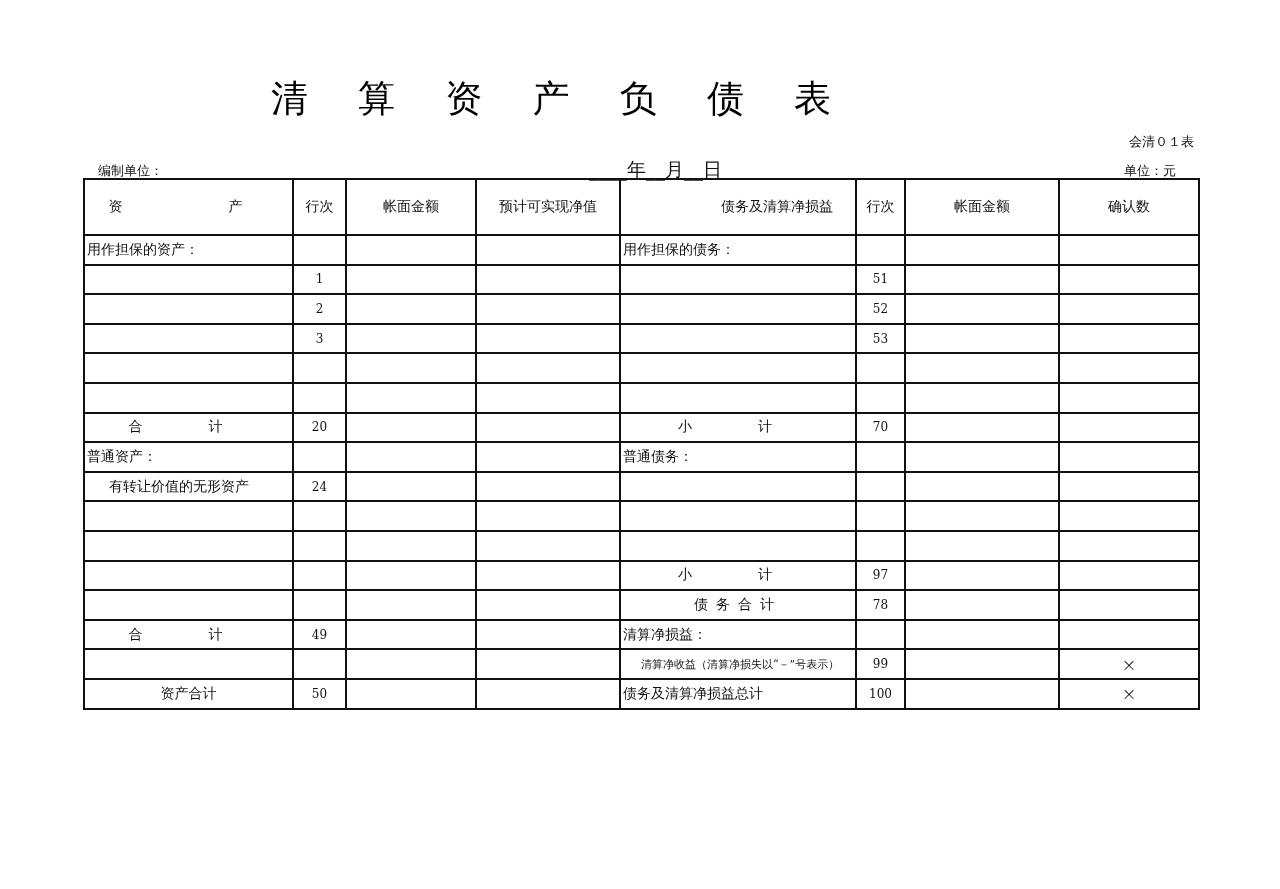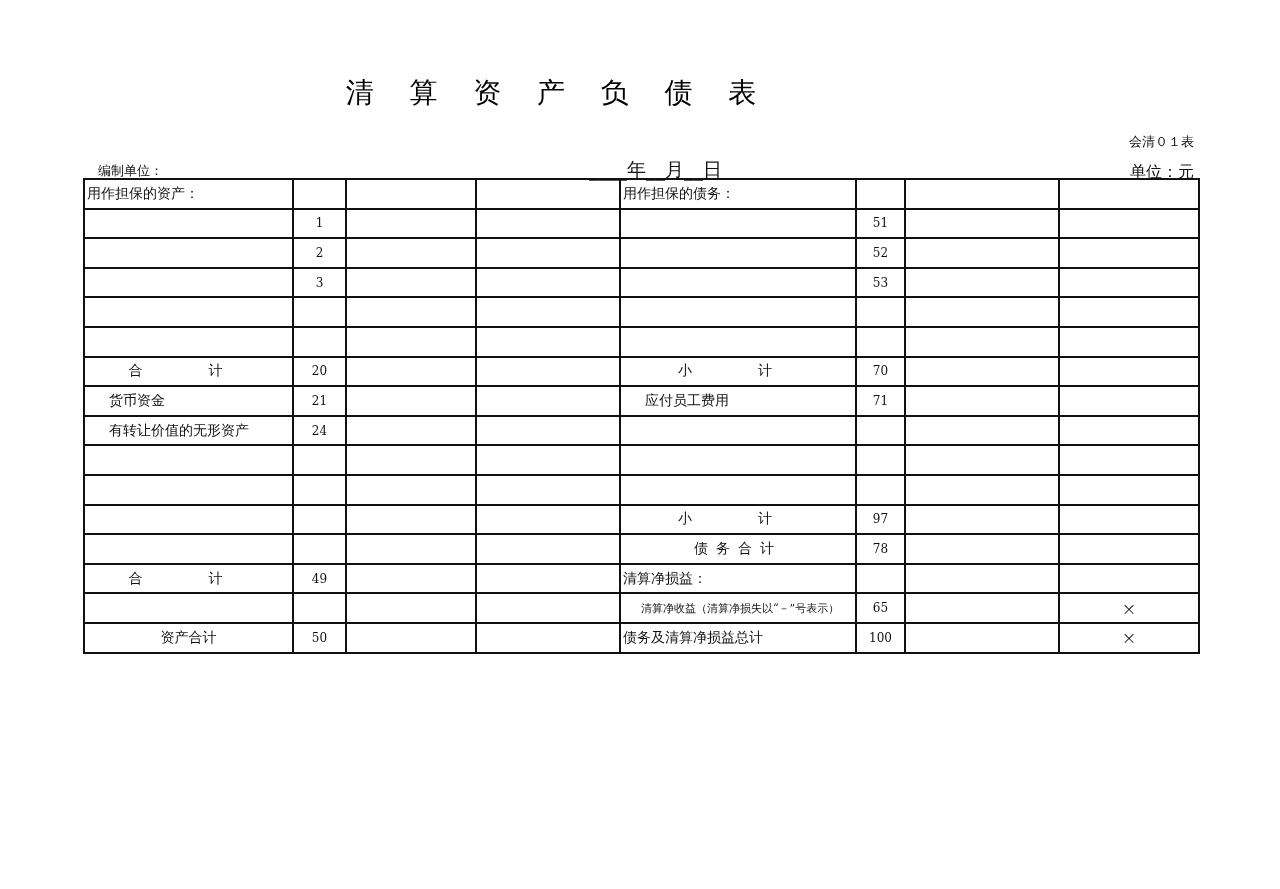--- a/index.html
+++ b/index.html
@@ -3,34 +3,34 @@
   <meta charset="utf-8">
   <style>
     html, body { margin: 0; padding: 0; background: #ffffff; }
     body {
       width: 1280px; height: 889px; position: relative; overflow: hidden;
       font-family: "DejaVu Serif", "Liberation Serif", serif;
       color: #111111;
     }
     .title {
       position: absolute; left: 0; top: 74px; width: 1116px;
-      text-align: center; font-size: 28px; letter-spacing: 14px;
-      font-family: Liberation Sans, sans-serif; color: #000;
+      text-align: center; font-size: 37px; letter-spacing: 14px;
+      font-family: Liberation Mono, monospace; color: #000;
     }
     .form-code {
       position: absolute; right: 86px; top: 133px; font-size: 13px;
     }
     .org-label {
       position: absolute; left: 85px; top: 162px; font-size: 13px; margin-left: 13px;
     }
     .date-label {
       position: absolute; left: 589px; top: 157px; font-size: 19px;
     }
     .unit-label {
-      position: absolute; right: 86px; top: 162px; font-size: 16px;
+      position: absolute; right: 104px; top: 162px; font-size: 13px;
     }
     table.sheet {
       position: absolute; left: 83px; top: 178px;
       border-collapse: collapse; table-layout: fixed;
       width: 1115px;
       font-size: 14px;
     }
     table.sheet td {
       border: 2px solid #111;
       height: 27.6px; padding: 0 2px;
@@ -61,20 +61,30 @@
     <col style="width:209px">
       <col style="width:53px">
       <col style="width:130px">
       <col style="width:144px">
     <col style="width:236px">
       <col style="width:49px">
       <col style="width:154px">
       <col style="width:140px">
   </colgroup>
   <tbody>
+      <tr class="hdr">
+    <td><span class="spaced">资　　产</span></td>
+    <td>行次</td>
+    <td>帐面金额</td>
+    <td>预计可实现净值</td>
+    <td class="hdr-right">债务及清算净损益</td>
+    <td>行次</td>
+    <td>帐面金额</td>
+    <td>确认数</td>
+  </tr>
 
   <tr>
     <td>用作担保的资产：</td>
     <td class="num"></td>
     <td></td>
     <td></td>
     <td>用作担保的债务：</td>
     <td class="num"></td>
     <td></td>
     <td></td>
@@ -139,31 +149,31 @@
     <td class="center"><span class="spaced">合　计</span></td>
     <td class="num">20</td>
     <td></td>
     <td></td>
     <td class="center"><span class="spaced">小　计</span></td>
     <td class="num">70</td>
     <td></td>
     <td></td>
   </tr>
 
-
-  <tr>
-    <td class="indent">货币资金</td>
-    <td class="num">21</td>
-    <td></td>
-    <td></td>
-    <td class="indent">应付员工费用</td>
-    <td class="num">71</td>
-    <td></td>
-    <td></td>
-  </tr>
+  <tr>
+    <td>普通资产：</td>
+    <td class="num"></td>
+    <td></td>
+    <td></td>
+    <td>普通债务：</td>
+    <td class="num"></td>
+    <td></td>
+    <td></td>
+  </tr>
+
 
 
 
   <tr>
     <td class="indent">有转让价值的无形资产</td>
     <td class="num">24</td>
     <td></td>
     <td></td>
     <td></td>
     <td class="num"></td>
@@ -225,21 +235,21 @@
     <td></td>
     <td></td>
   </tr>
 
   <tr>
     <td></td>
     <td class="num"></td>
     <td></td>
     <td></td>
     <td class="small">清算净收益（清算净损失以“－”号表示）</td>
-    <td class="num">65</td>
+    <td class="num">99</td>
     <td></td>
     <td class="cross"><span>×</span></td>
   </tr>
 
   <tr>
     <td class="center">资产合计</td>
     <td class="num">50</td>
     <td></td>
     <td></td>
     <td>债务及清算净损益总计</td>

